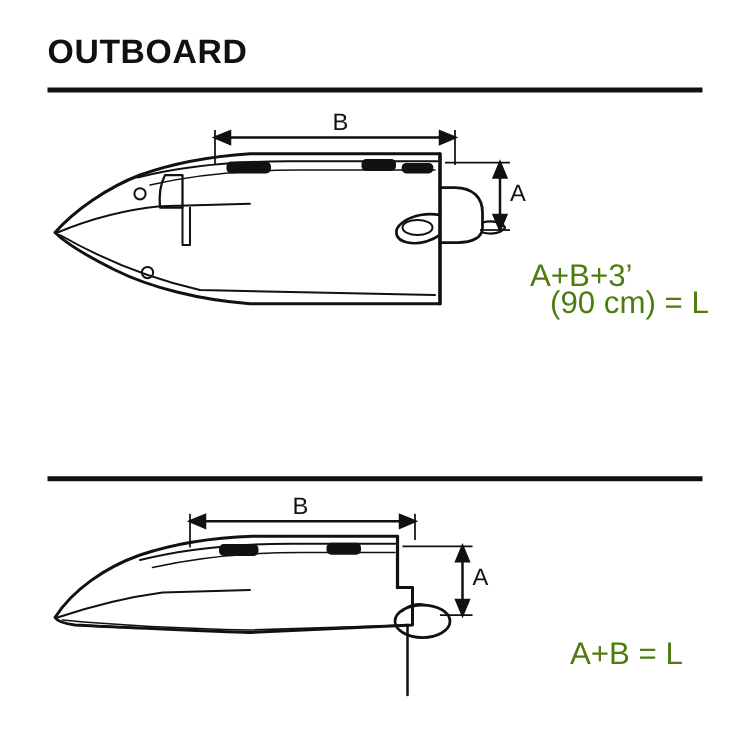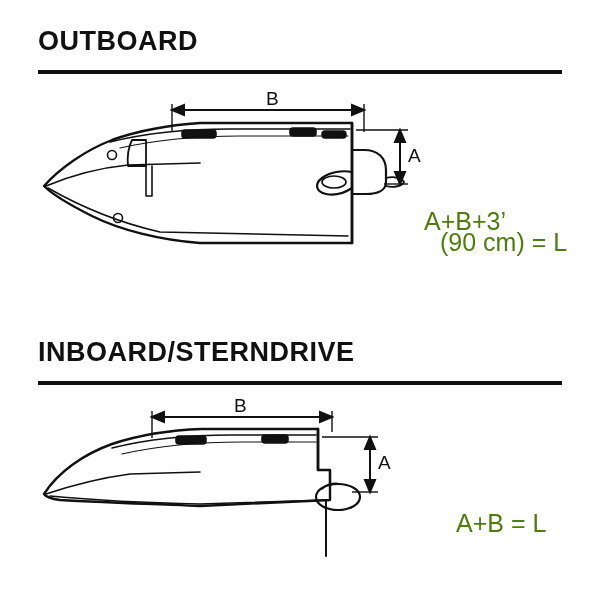--- a/index.html
+++ b/index.html
@@ -54,21 +54,20 @@
   }
 </style>
 </head>
 <body>
 
 <div id="page">
 
   <div class="section-title" style="left:38px; top:26px;">OUTBOARD</div>
   <div class="rule" style="left:38px; top:70px; width:524px;"></div>
 
-  <div class="section-title" style="left:38px; top:337px;">INBOARD/STERNDRIVE</div>
   <div class="rule" style="left:38px; top:381px; width:524px;"></div>
 
   <svg class="svg-layer" viewBox="0 0 600 600" xmlns="http://www.w3.org/2000/svg">
 
     <g fill="none" stroke="#111111" stroke-width="2.4" stroke-linejoin="round" stroke-linecap="round">
 
       <path d="M44,186
                C60,168 86,150 112,140
                C140,130 170,125 200,123
                L352,123

